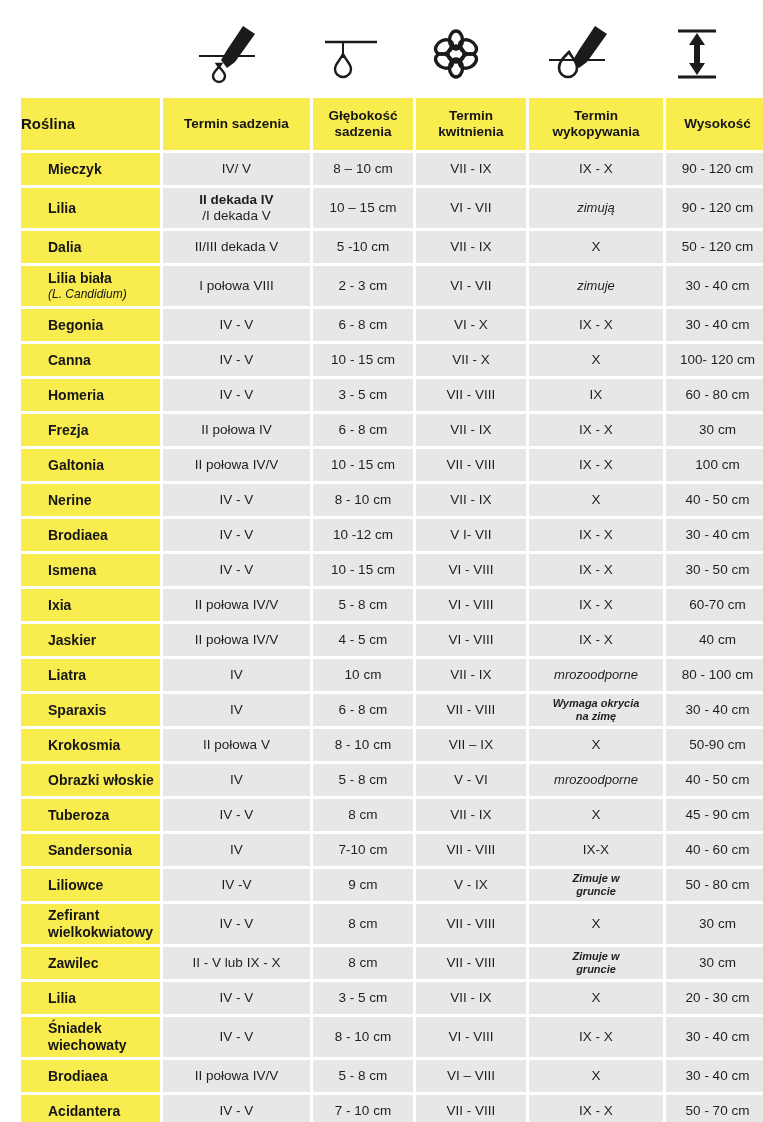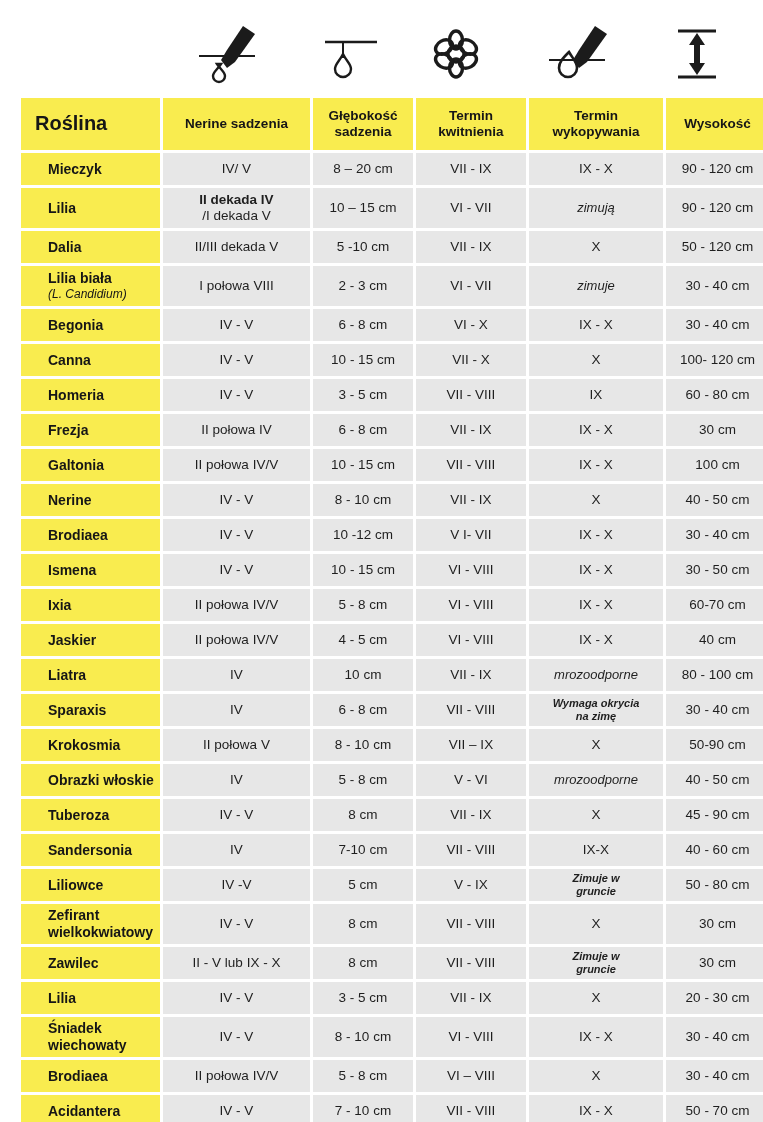--- a/index.html
+++ b/index.html
@@ -77,22 +77,22 @@
     background: #f9ec4f;
     color: #161616;
     font-weight: bold;
     font-size: 14.5px;
     height: 52px;
     text-align: center;
     padding: 2px 4px;
   }
   thead th.h-name {
     text-align: left;
-    padding-left: 14px;
-    font-size: 20px;
+    padding-left: 0;
+    font-size: 15px;
   }
 
   
   tbody td {
     background: #e7e7e7;
     text-align: center;
     height: 32px;
     padding: 3px 4px;
     color: #1f1f1f;
   }
@@ -182,21 +182,21 @@
       <col class="c-name">
         <col class="c-plant">
         <col class="c-depth">
       <col class="c-bloom">
         <col class="c-dig">
         <col class="c-height">
     </colgroup>
     <thead>
       <tr>
         <th class="h-name">Roślina</th>
-        <th>Nerine sadzenia</th>
+        <th>Termin sadzenia</th>
         <th>
           <span class="two-line">Głębokość</span>
           <span class="two-line">sadzenia</span>
         </th>
         <th>
           <span class="two-line">Termin</span>
           <span class="two-line">kwitnienia</span>
         </th>
         <th>
           <span class="two-line">Termin</span>
@@ -204,21 +204,21 @@
         </th>
         <th>Wysokość</th>
       </tr>
     </thead>
     <tbody id="tbody">
         <tr>
           <td class="name-cell">
             <span class="name-main">Mieczyk</span>
           </td>
           <td>IV/ V</td>
-          <td>8 – 20 cm</td>
+          <td>8 – 10 cm</td>
           <td>VII - IX</td>
           <td>IX - X</td>
           <td>90 - 120 cm</td>
         </tr>
         <tr class="tall">
           <td class="name-cell">
             <span class="name-main">Lilia</span>
           </td>
           <td>
             <span class="two-line" style="display: block; font-weight: bold;">II dekada IV</span>
@@ -411,21 +411,21 @@
           <td>7-10 cm</td>
           <td>VII - VIII</td>
           <td>IX-X</td>
           <td>40 - 60 cm</td>
         </tr>
         <tr>
           <td class="name-cell">
             <span class="name-main">Liliowce</span>
           </td>
           <td>IV -V</td>
-          <td>5 cm</td>
+          <td>9 cm</td>
           <td>V - IX</td>
           <td>
             <span class="ital-sm" style="display: block;">Zimuje w</span>
             <span class="ital-sm" style="display: block;">gruncie</span>
           </td>
           <td>50 - 80 cm</td>
         </tr>
         <tr class="tall">
           <td class="name-cell">
             <span class="name-main">Zefirant</span>

